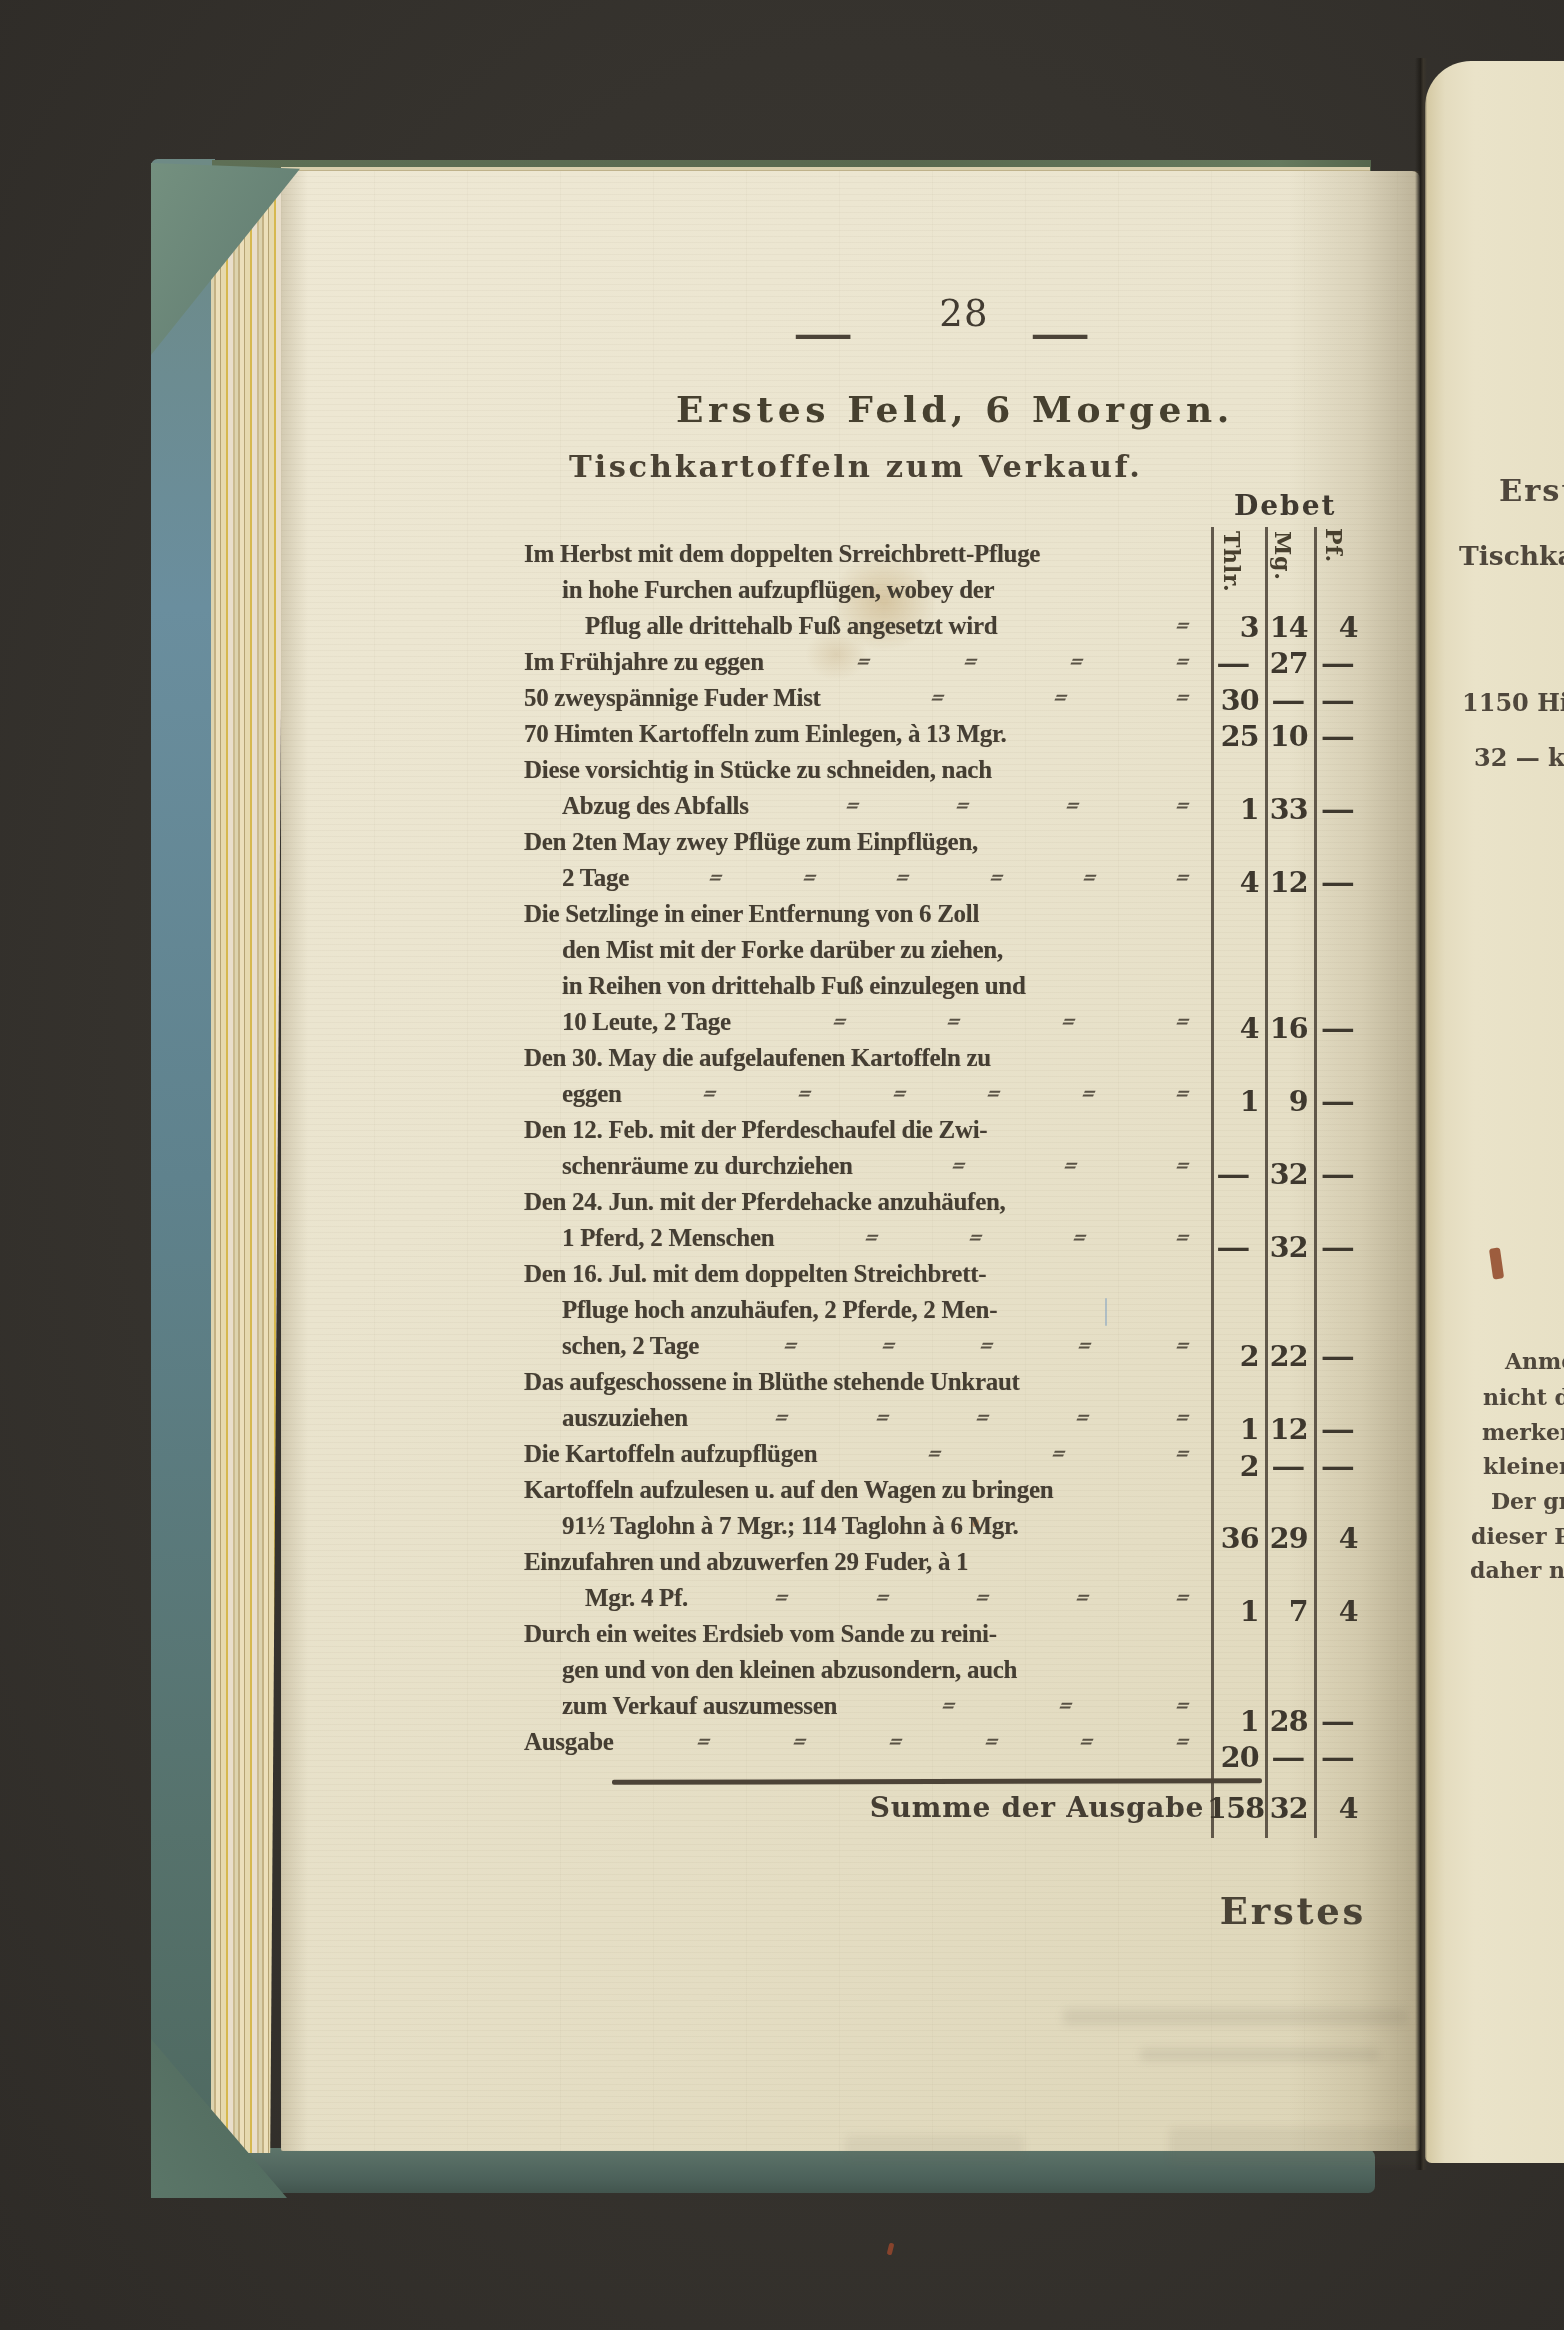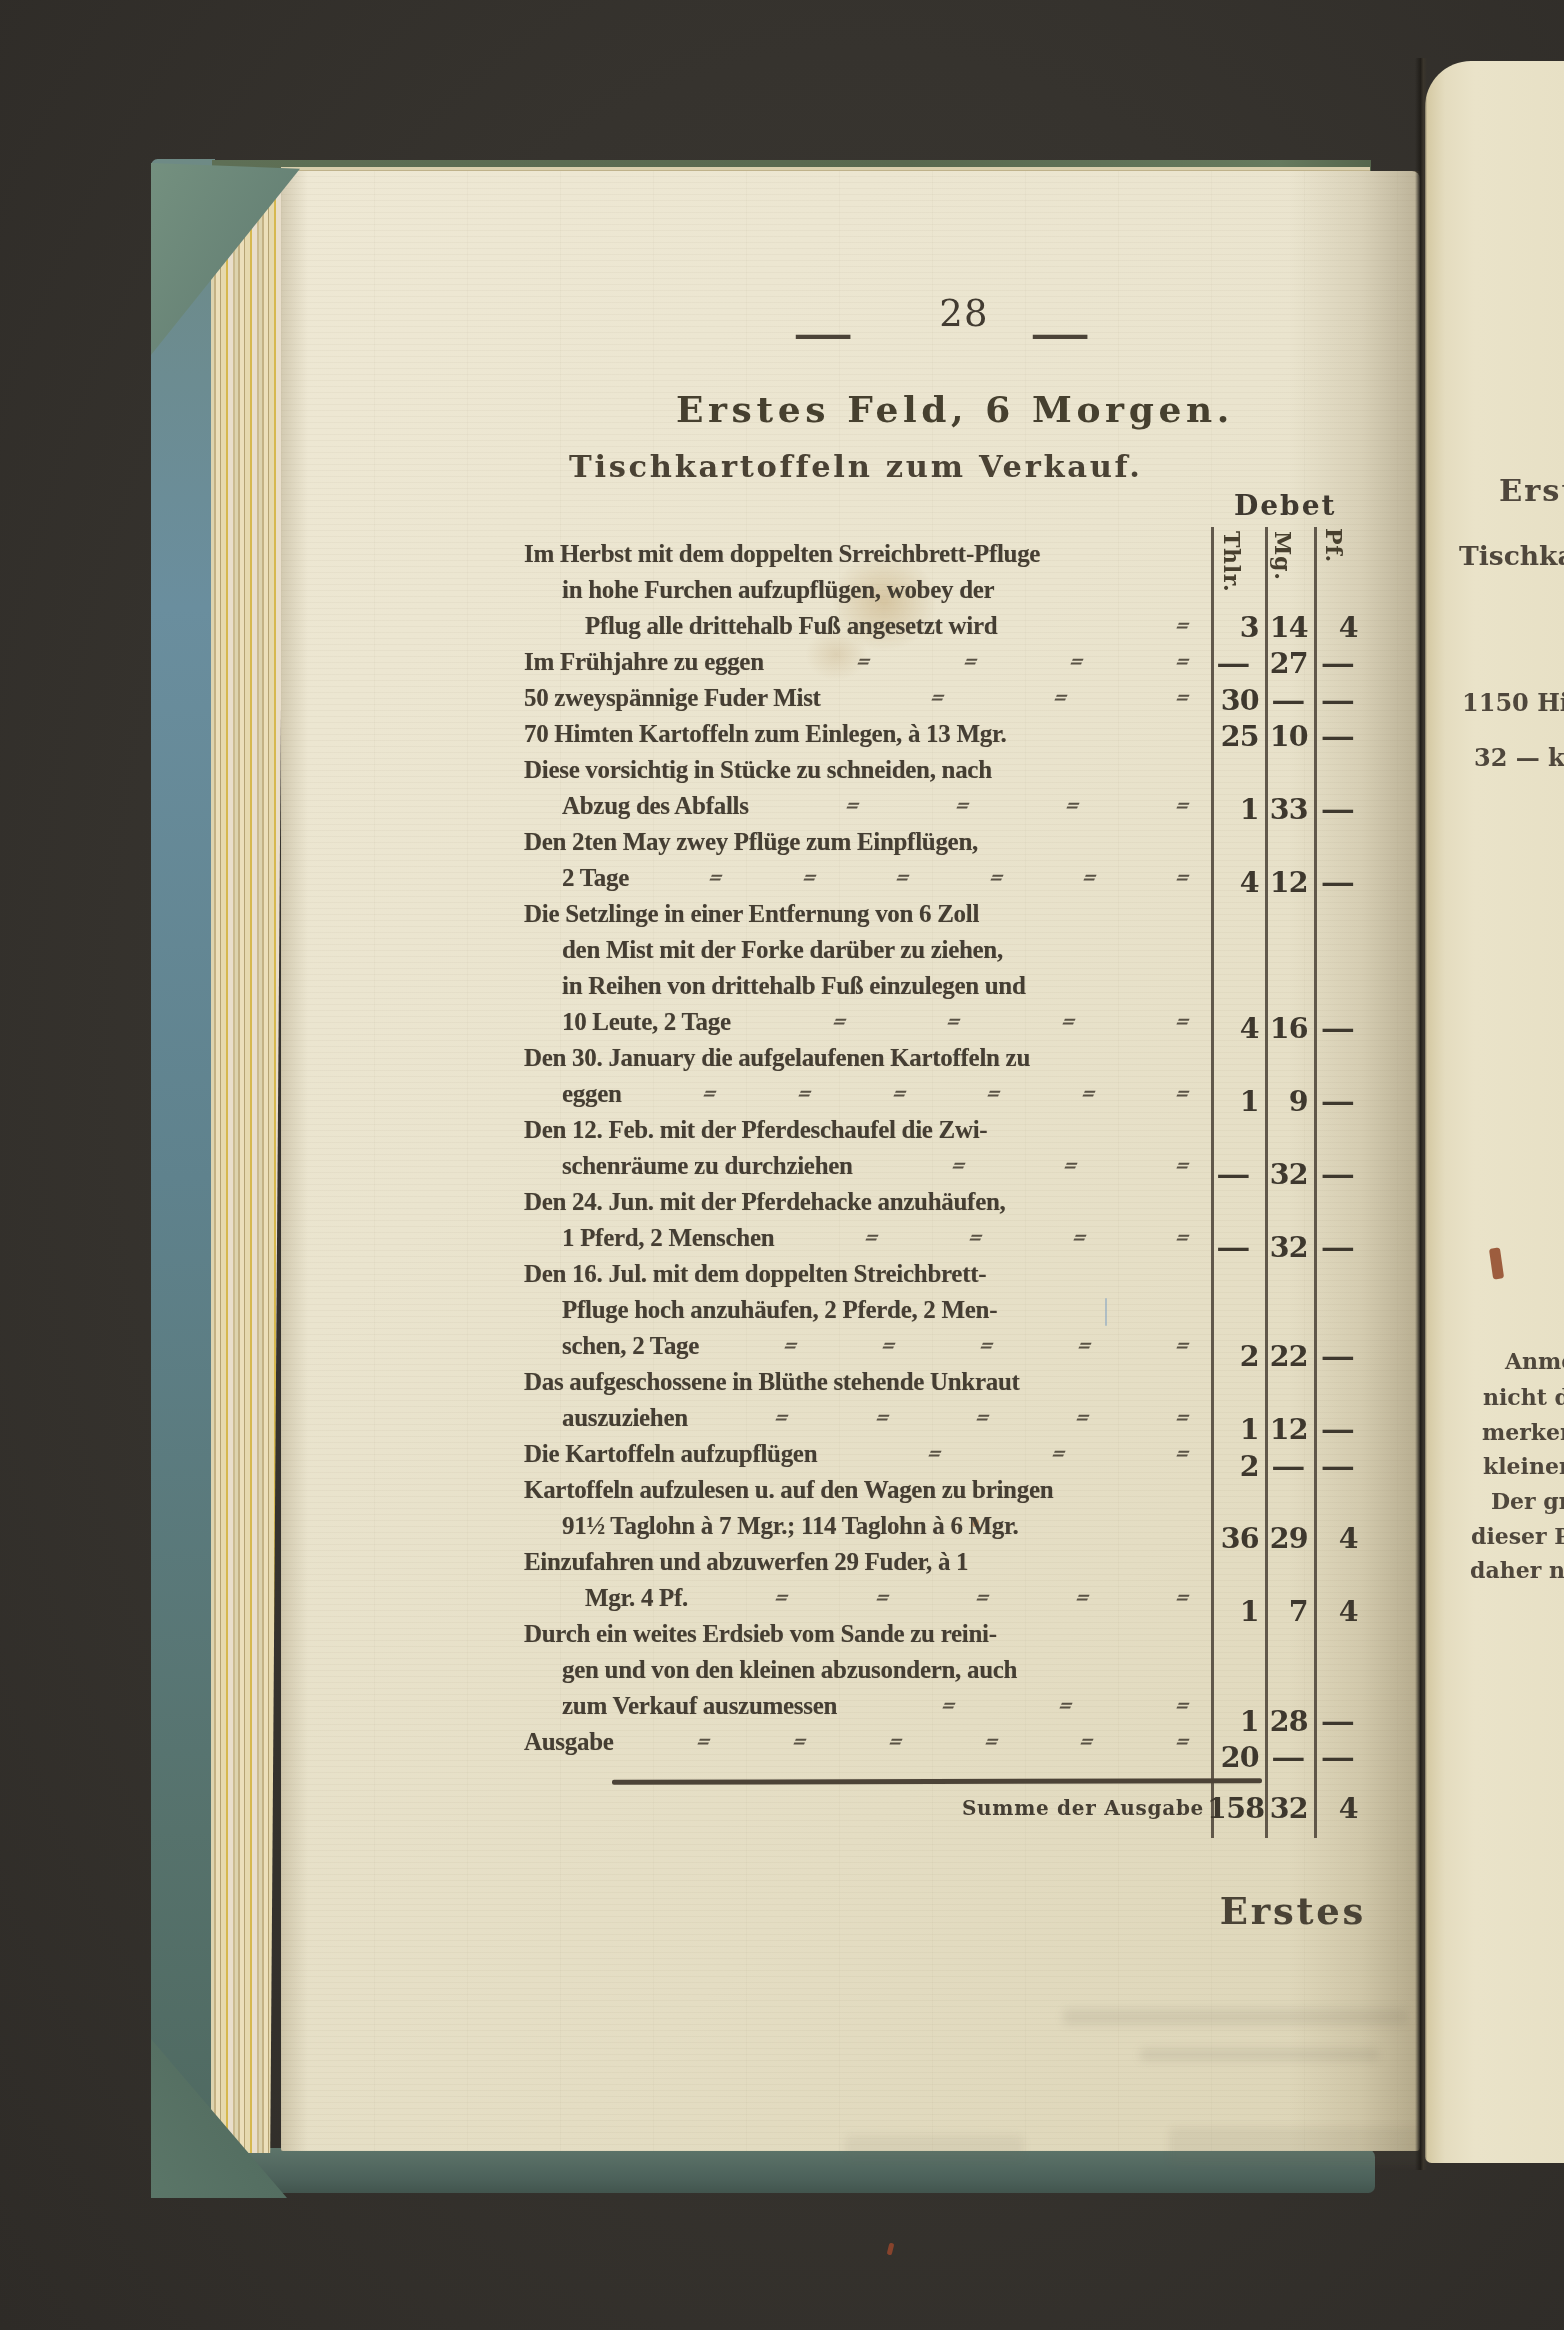--- a/index.html
+++ b/index.html
@@ -88,21 +88,21 @@
     transform:skewX(-24deg) translateY(-2.7px);opacity:.9;color:#4a4337;}
   #vals{position:absolute;left:0;top:9.3px;width:857px;}
   .vrow{position:absolute;left:683px;width:174px;height:36px;}
   .vcell{position:absolute;top:0;height:36px;line-height:36px;
     font-size:28.5px;font-weight:600;color:#3e382e;text-align:right;letter-spacing:-0.7px;}
   .vc0{left:0;width:52px;} .vc1{left:61px;width:40px;} .vc2{left:110px;width:41px;}
   .vcell.dash{text-align:center;font-weight:700;transform:scaleX(1.2);}
   .sumrule{position:absolute;left:88px;top:1252px;width:650px;height:4.6px;
     background:#4c4337;border-radius:2px;transform:rotate(-0.15deg);}
   .sumlabel{position:absolute;left:0;top:1263px;width:680px;height:36px;line-height:36px;
-    text-align:right;font-size:20px;font-weight:700;letter-spacing:0.7px;color:#453e33;white-space:nowrap;}
+    text-align:right;font-size:28px;font-weight:700;letter-spacing:0.7px;color:#453e33;white-space:nowrap;}
   .sumvrow{top:1263px;}
 
   
   .frag{position:absolute;white-space:nowrap;font-weight:700;color:#4f473c;}
   .fz46{font-size:30.5px;letter-spacing:2px;} .fz40{font-size:26.5px;} .fz36{font-size:24px;} .fz33{font-size:22px;}
   .f-erstes{left:74px;top:411px;}
   .f-tischkartof{left:34px;top:479px;}
   .f-himten{left:37px;top:627px;}
   .f-kleine{left:49px;top:682px;}
   .f-redmark{left:66px;top:1187px;width:11.3px;height:30.5px;background:#8f4526;opacity:.85;
@@ -216,21 +216,21 @@
             <span class="t">in Reihen von drittehalb Fuß einzulegen und</span>
           </div>
           <div class="tline ind1">
             <span class="t">10 Leute, 2 Tage</span>
             <span class="filler">=</span>
             <span class="filler">=</span>
             <span class="filler">=</span>
             <span class="filler">=</span>
           </div>
           <div class="tline">
-            <span class="t">Den 30. January die aufgelaufenen Kartoffeln zu</span>
+            <span class="t">Den 30. May die aufgelaufenen Kartoffeln zu</span>
           </div>
           <div class="tline ind1">
             <span class="t">eggen</span>
             <span class="filler">=</span>
             <span class="filler">=</span>
             <span class="filler">=</span>
             <span class="filler">=</span>
             <span class="filler">=</span>
             <span class="filler">=</span>
           </div>

